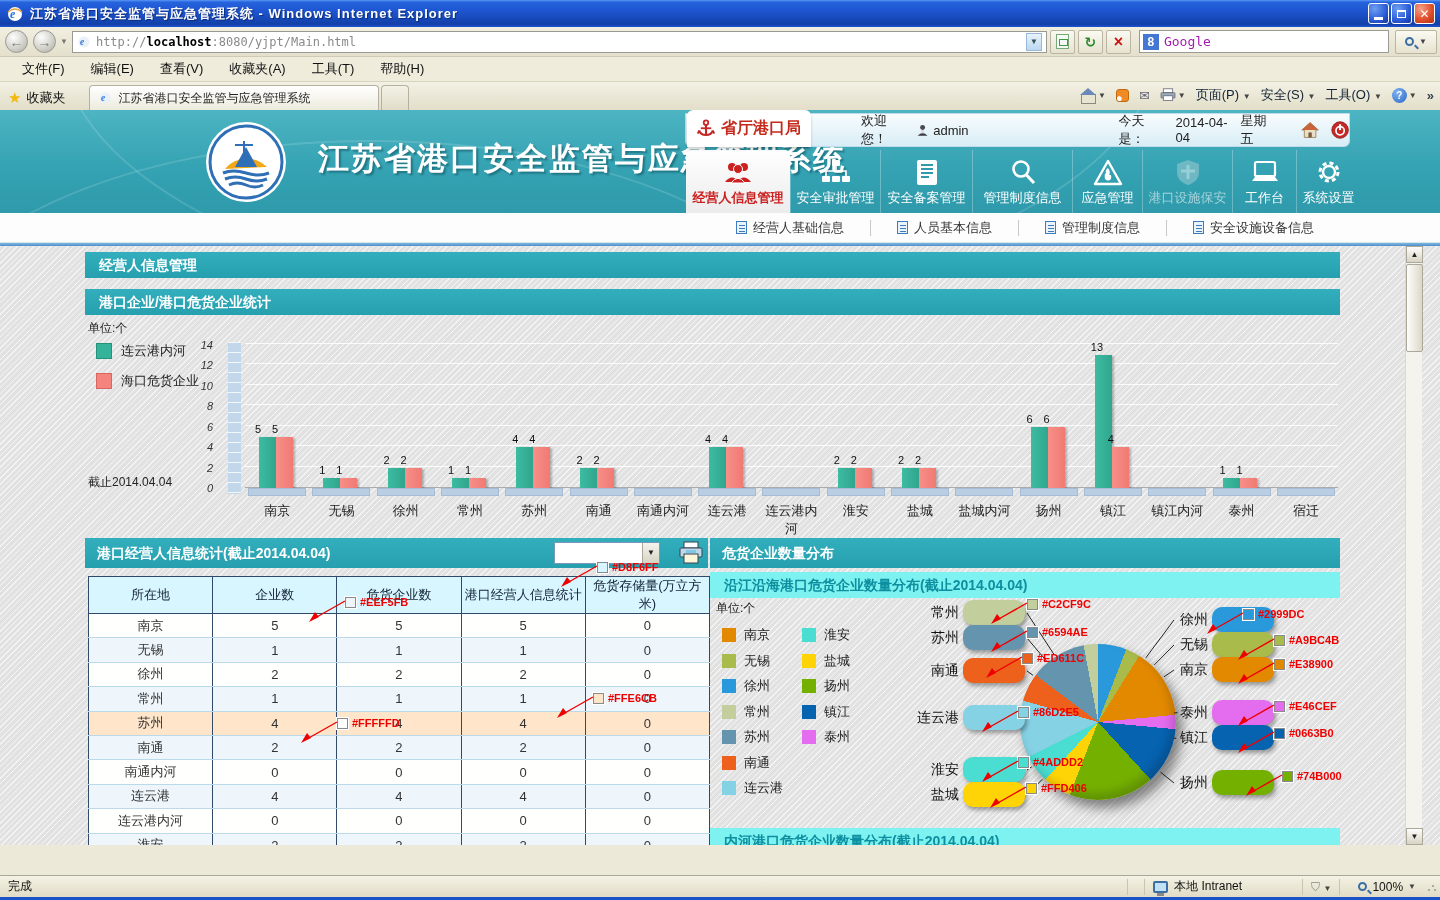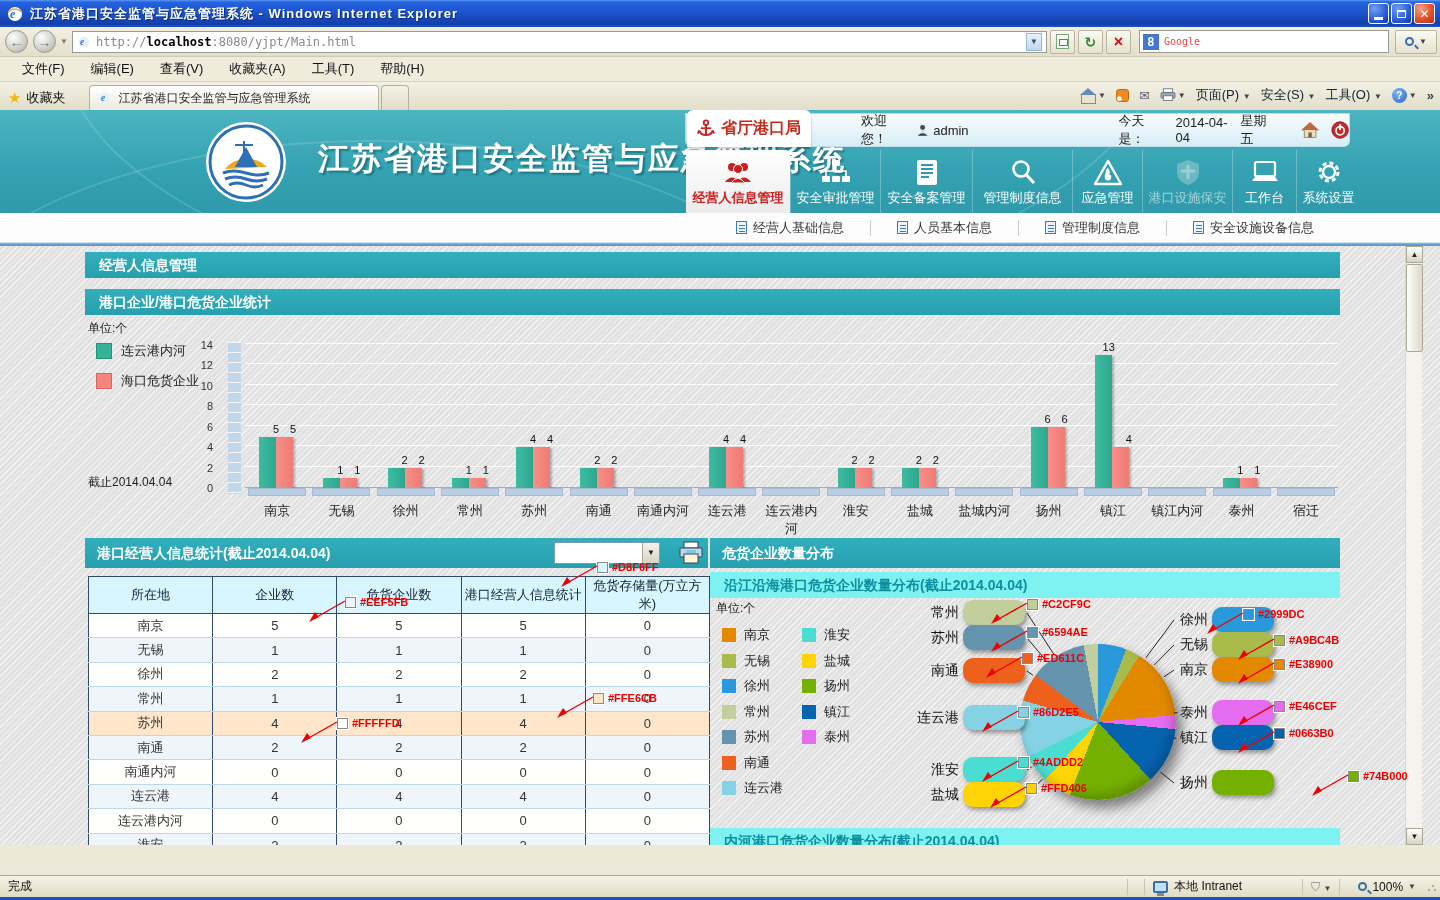--- a/index.html
+++ b/index.html
@@ -31,21 +31,21 @@
   .addr-field .dim { color:#8a8a8a; }
   .addr-field .host { color:#000; font-weight:bold; }
   .addr-field .fdrop { margin-left:auto; width:16px; height:18px; background:linear-gradient(180deg,#E8F2FB,#BCD8F0); border:1px solid #98B8D8; color:#355; font-size:8px; display:flex; align-items:center; justify-content:center; }
   .tool-sq { width:25px; height:24px; border:1px solid #B9B5A2; border-radius:2px; background:linear-gradient(180deg,#FBFAF2,#E6E2CF); margin-left:3px; display:flex; align-items:center; justify-content:center; font-weight:bold; }
   .tool-sq.refresh { color:#2E8B2E; font-size:14px; }
   .tool-sq.stop { color:#CC1111; font-size:16px; }
   .compat-glyph { width:13px; height:15px; border:1px solid #7aa87a; background:#f4fbf4; position:relative; }
   .compat-glyph::after { content:""; position:absolute; left:2px; top:4px; width:7px; height:5px; border:1px solid #3f9a3f; }
   .searchbox { margin-left:8px; height:23px; width:250px; background:#fff; border:1px solid #9A9A94; display:flex; align-items:center; padding:0 3px; }
   .g-logo { width:16px; height:16px; background:#4477D4; color:#fff; font-weight:bold; font-size:12px; display:flex; align-items:center; justify-content:center; margin-right:5px; }
-  .searchbox .ph { color:#ef4444; font-size:10px; font-family:"DejaVu Sans Mono",monospace; }
+  .searchbox .ph { color:#a21caf; font-size:13px; font-family:"DejaVu Sans Mono",monospace; }
   .search-btn { margin-left:6px; width:42px; height:24px; border:1px solid #B9B5A2; border-radius:2px; background:linear-gradient(180deg,#FBFAF2,#E6E2CF); display:flex; align-items:center; justify-content:center; gap:5px; }
   .mini-mag { width:9px; height:9px; border:2px solid #3A6EA5; border-radius:50%; position:relative; }
   .mini-mag::after { content:""; position:absolute; left:7px; top:7px; width:5px; height:2px; background:#3A6EA5; transform:rotate(45deg); }
   .tiny-arrow { font-size:8px; color:#444; }
 
   .menubar { position:absolute; left:0; top:57px; width:1440px; height:25px; background:#EFECDC; border-bottom:1px solid #D8D4C0; display:flex; align-items:center; padding-left:10px; gap:2px; }
   .menu-item { padding:3px 12px; font-size:13px; color:#111; }
 
   .favbar { position:absolute; left:0; top:82px; width:1440px; height:28px; background:linear-gradient(180deg,#F3F1E4,#E2DEC9); display:flex; align-items:flex-end; }
   .fav-left { display:flex; align-items:center; height:24px; padding:0 10px 0 8px; }
@@ -115,31 +115,31 @@
 
   
   .bc-unit { position:absolute; left:88px; top:74px; font-size:12px; color:#222; }
   .bc-legend { position:absolute; left:96px; top:96px; }
   .bc-legend .li { display:flex; align-items:center; gap:9px; margin-bottom:12px; font-size:13px; color:#222; }
   .sq { width:16px; height:16px; display:inline-block; }
   .sq.teal { background:#35B39A; border:1px solid #269179; }
   .sq.salmon { background:#F5847E; border:1px solid #d86660; }
   .bc-note { position:absolute; left:88px; top:228px; font-size:12px; color:#222; }
   .bc-ylabels { position:absolute; left:185px; top:0; width:28px; height:280px; }
-  .bc-ylabels div { position:absolute; right:0; font-size:11px; color:#333; }
+  .bc-ylabels div { position:absolute; right:0; font-size:11px; color:#333;font-style:italic; }
   .bc-axiscol { position:absolute; left:228px; top:96px; width:13px; height:152px; background:#C3D7EA;
     background-image:repeating-linear-gradient(180deg, rgba(255,255,255,.8) 0 1px, transparent 1px 10px); }
   .bc-plot { position:absolute; left:245px; top:99px; width:1093px; height:143px; border-bottom:1px solid #ABABAB; }
   .gridline { position:absolute; left:0; width:1093px; height:1px; background:rgba(255,255,255,.85); }
   .bc-groups { position:absolute; left:245px; top:99px; width:1093px; height:143px; display:flex; }
   .bgrp { position:relative; width:64.3px; height:143px; }
   .bar { position:absolute; bottom:0; width:17px; box-shadow:2px 1px 2px rgba(0,0,0,.25); }
   .bar.s1 { left:14px; background:linear-gradient(90deg,#3DBCA2,#2FA68D); }
   .bar.s2 { left:31px; background:linear-gradient(90deg,#F78F88,#F07A74); }
-  .bval { position:absolute; font-size:11px; color:#111; width:24px; text-align:right; }
+  .bval { position:absolute; font-size:11px; color:#111; width:24px; text-align:left; }
   .platform { position:absolute; top:242px; height:8px; width:58px; background:#B9CDE3; border:1px solid #A6BBD4; }
   .bc-xlabels { position:absolute; top:256px; left:245px; width:1093px; display:flex; }
   .bc-xlabels div { width:64.3px; text-align:center; font-size:13px; color:#222; }
 
   
   .panel-hdr { position:absolute; height:30px; background:linear-gradient(180deg,#33AEBC,#26A0AF); color:#fff; font-weight:bold; font-size:14px; line-height:30px; padding-left:12px; }
   .lp-hdr { left:85px; top:292px; width:623px; }
   .lp-select { position:absolute; right:48px; top:4px; width:106px; height:22px; background:#fff; border:1px solid #7A98B8; display:flex; }
   .lp-select .sel-btn { margin-left:auto; width:17px; height:20px; background:linear-gradient(180deg,#F4F3EE,#D8D4C4); border-left:1px solid #ACA899; display:flex; align-items:center; justify-content:center; font-size:8px; color:#222; }
   .lp-print { position:absolute; right:4px; top:3px; }
@@ -936,21 +936,21 @@
         <span>#E46CEF</span>
       </div>
       <div class="anno" style="left: 1274px; top: 727px;">
         <svg width="42" height="26">
           <line x1="40" y1="3" x2="10" y2="20" stroke="#EE0000" stroke-width="1.4"></line>
           <polygon points="4,24 14,19 10,14" fill="#EE0000"></polygon>
         </svg>
         <span class="aswatch" style="background:#0663B0"></span>
         <span>#0663B0</span>
       </div>
-      <div class="anno" style="left: 1348px; top: 770px; justify-content: center;">
+      <div class="anno" style="left: 1282px; top: 770px; justify-content: center;">
         <svg width="42" height="26">
           <line x1="40" y1="3" x2="10" y2="20" stroke="#EE0000" stroke-width="1.4"></line>
           <polygon points="4,24 14,19 10,14" fill="#EE0000"></polygon>
         </svg>
         <span class="aswatch" style="background:#74B000"></span>
         <span>#74B000</span>
       </div>
     </div>
 </div>
 

